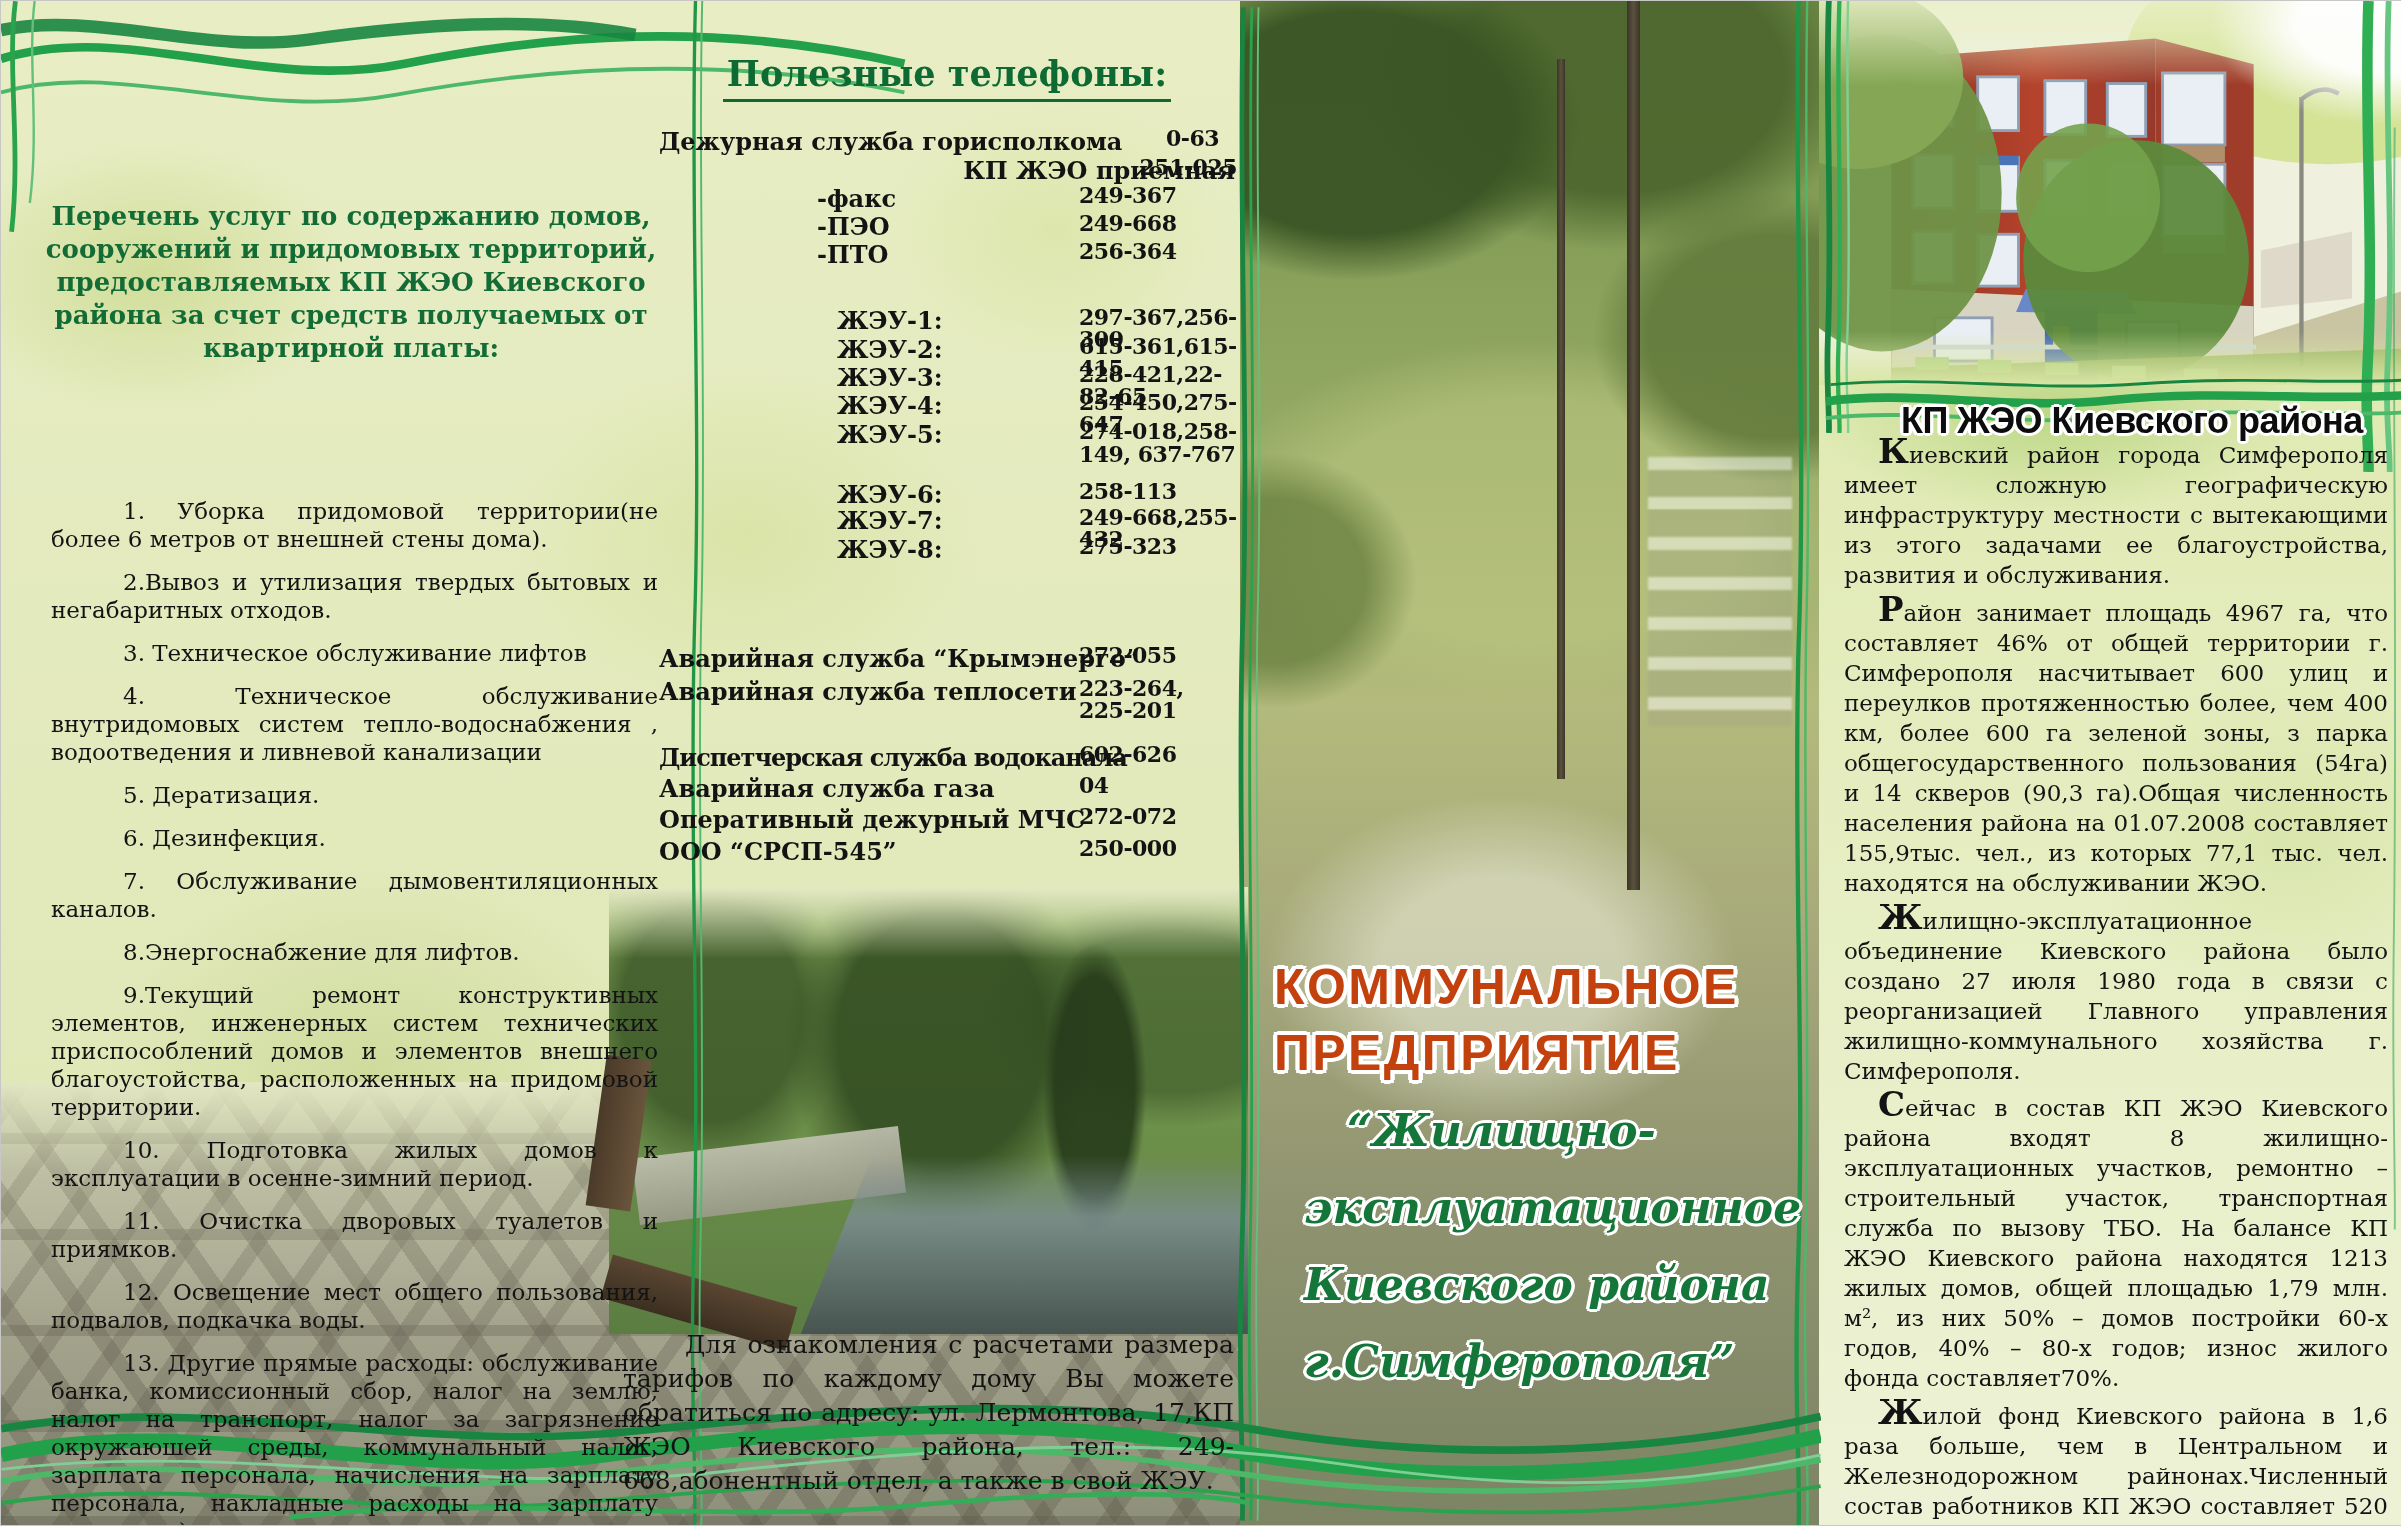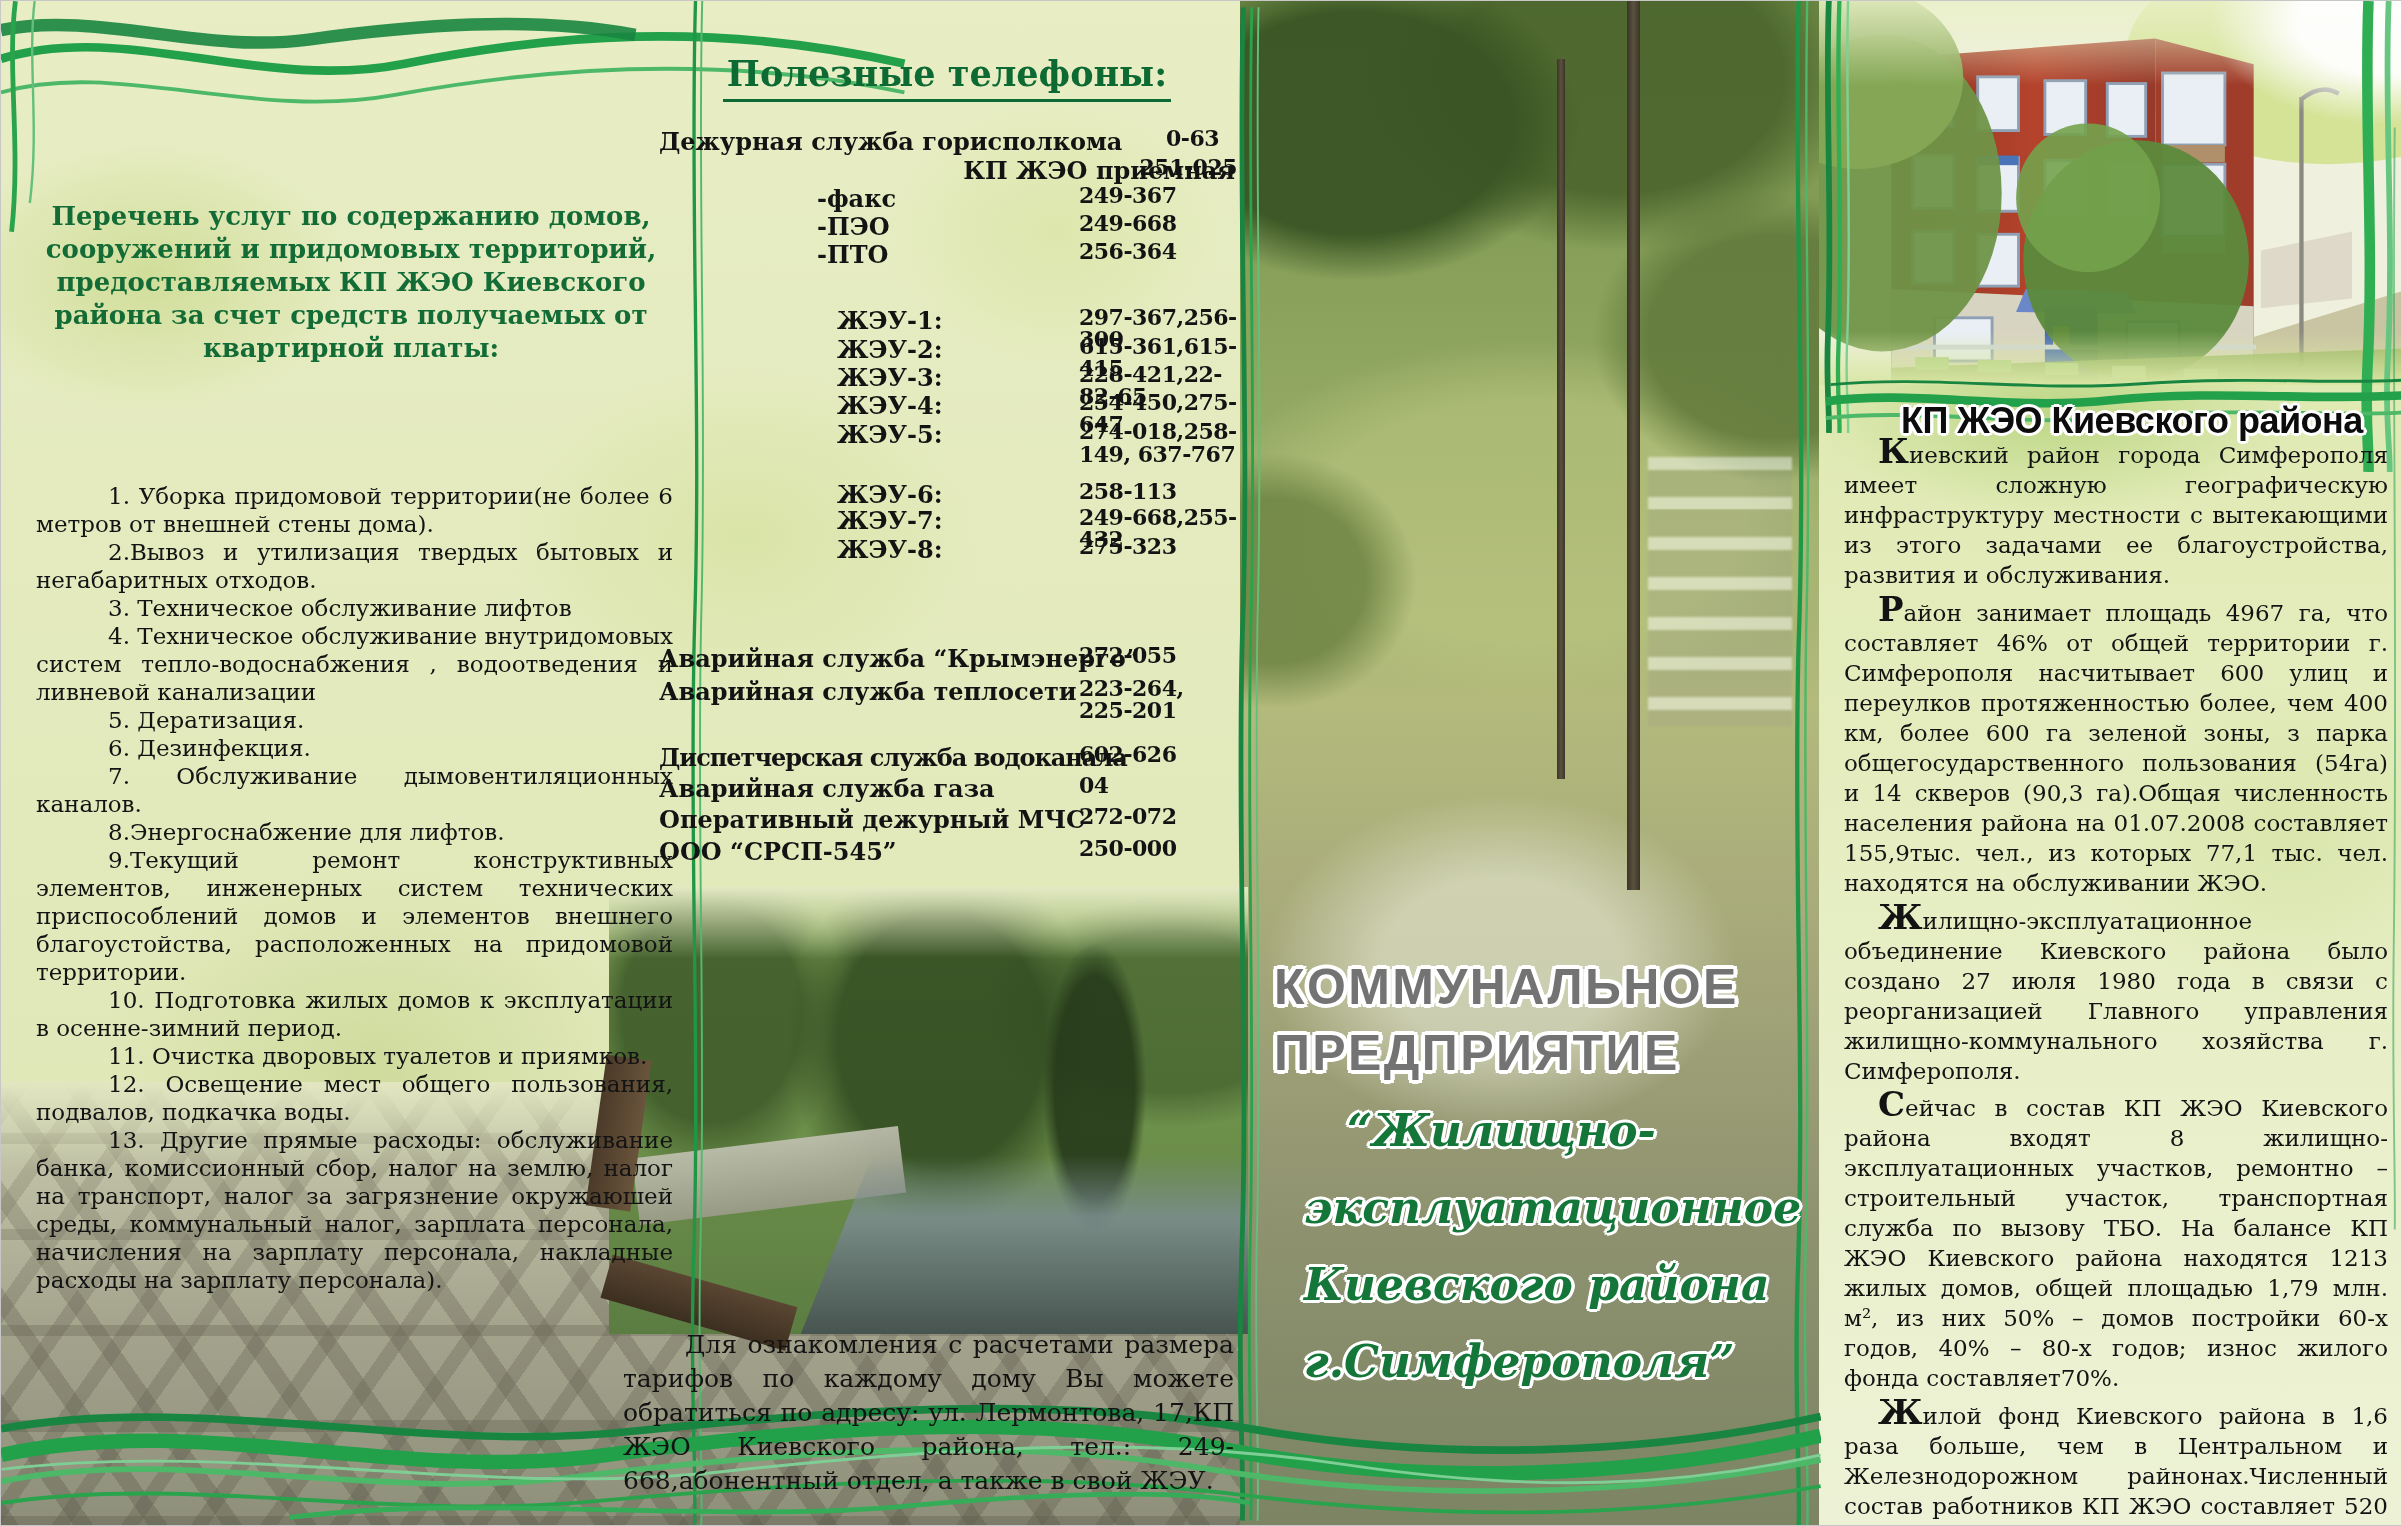--- a/index.html
+++ b/index.html
@@ -62,38 +62,38 @@
   .building-fade{position:absolute;left:1818px;top:0;width:590px;height:384px;z-index:2;pointer-events:none;
     background:
       radial-gradient(250px 144px at 96% 6%, rgba(255,255,255,.95) 0 35%, transparent 70%),
       linear-gradient(180deg, rgba(234,240,200,.85) 0%, rgba(234,240,200,0) 22%),
       linear-gradient(0deg, rgba(217,230,164,1) 0%, rgba(217,230,164,0) 14%);}
   
   .svc-title{position:absolute;left:38px;top:177px;width:624px;z-index:3;
     color:#136c36;font-size:26px;font-weight:700;line-height:33px;text-align:center;}
   .svc-list{position:absolute;left:35px;top:481px;width:637px;z-index:3;
     font-size:23px;line-height:28px;text-align:justify;}
-  .svc-list p{margin:0;text-indent:72px;}
+  .svc-list p{margin:15px;text-indent:72px;}
   .mid{z-index:3;}
   .ph-header{position:absolute;left:658px;top:52px;width:576px;text-align:center;z-index:3;}
   .ph-header span{display:inline-block;color:#0d6a33;font-size:35px;font-weight:700;
     border-bottom:3.4px solid #0d6a33;padding:0 3.8px 4.8px 3.8px;}
   .ph-list{position:absolute;left:658px;top:0;width:576px;height:884px;z-index:3;}
   .ph-row{position:absolute;left:0;width:576px;font-weight:700;font-size:24px;}
   .ph-row .lbl{white-space:nowrap;}
   .ph-row .num{position:absolute;left:420px;top:0;width:158px;font-size:22px;letter-spacing:-0.5px;line-height:22px;}
   .ph-row .num-far{left:507px;}
   .ind1{padding-left:158px;}
   .ind2{padding-left:178px;}
   .tariff-note{position:absolute;left:622px;top:1327px;width:611px;z-index:3;
     font-size:25px;line-height:34px;text-align:justify;}
   .tariff-note p{margin:0;text-indent:62px;}
   
   .cover-title{position:absolute;left:1273px;top:953px;width:538px;z-index:3;
-    font-family:"Liberation Sans",sans-serif;font-weight:700;color:#737373;
+    font-family:"Liberation Sans",sans-serif;font-weight:700;color:#c2410c;
     font-size:50px;letter-spacing:2.4px;line-height:66px;
     text-shadow:-3.4px -3.4px 0 #fff,3.4px -3.4px 0 #fff,-3.4px 3.4px 0 #fff,3.4px 3.4px 0 #fff,-4.3px 0 0 #fff,4.3px 0 0 #fff,0 -4.3px 0 #fff,0 4.3px 0 #fff;}
   .cover-quote{position:absolute;left:1303px;top:1091px;width:509px;z-index:3;
     font-style:italic;font-weight:700;color:#15763a;font-size:44px;line-height:77px;
     text-shadow:-2.4px -2.4px 0 #fff,2.4px -2.4px 0 #fff,-2.4px 2.4px 0 #fff,2.4px 2.4px 0 #fff,-3.4px 0 0 #fff,3.4px 0 0 #fff,0 -3.4px 0 #fff,0 3.4px 0 #fff;}
   .cover-quote div:first-child{margin-left:43px;}
   
   .rp-header{position:absolute;left:1900px;top:369px;z-index:3;
     font-family:"Liberation Sans",sans-serif;font-weight:700;font-size:36px;letter-spacing:-0.5px;color:#0c0c0c;
     text-shadow:-2.4px -2.4px 0 #fff,2.4px -2.4px 0 #fff,-2.4px 2.4px 0 #fff,2.4px 2.4px 0 #fff,-3.4px 0 0 #fff,3.4px 0 0 #fff,0 -3.4px 0 #fff,0 3.4px 0 #fff;}

